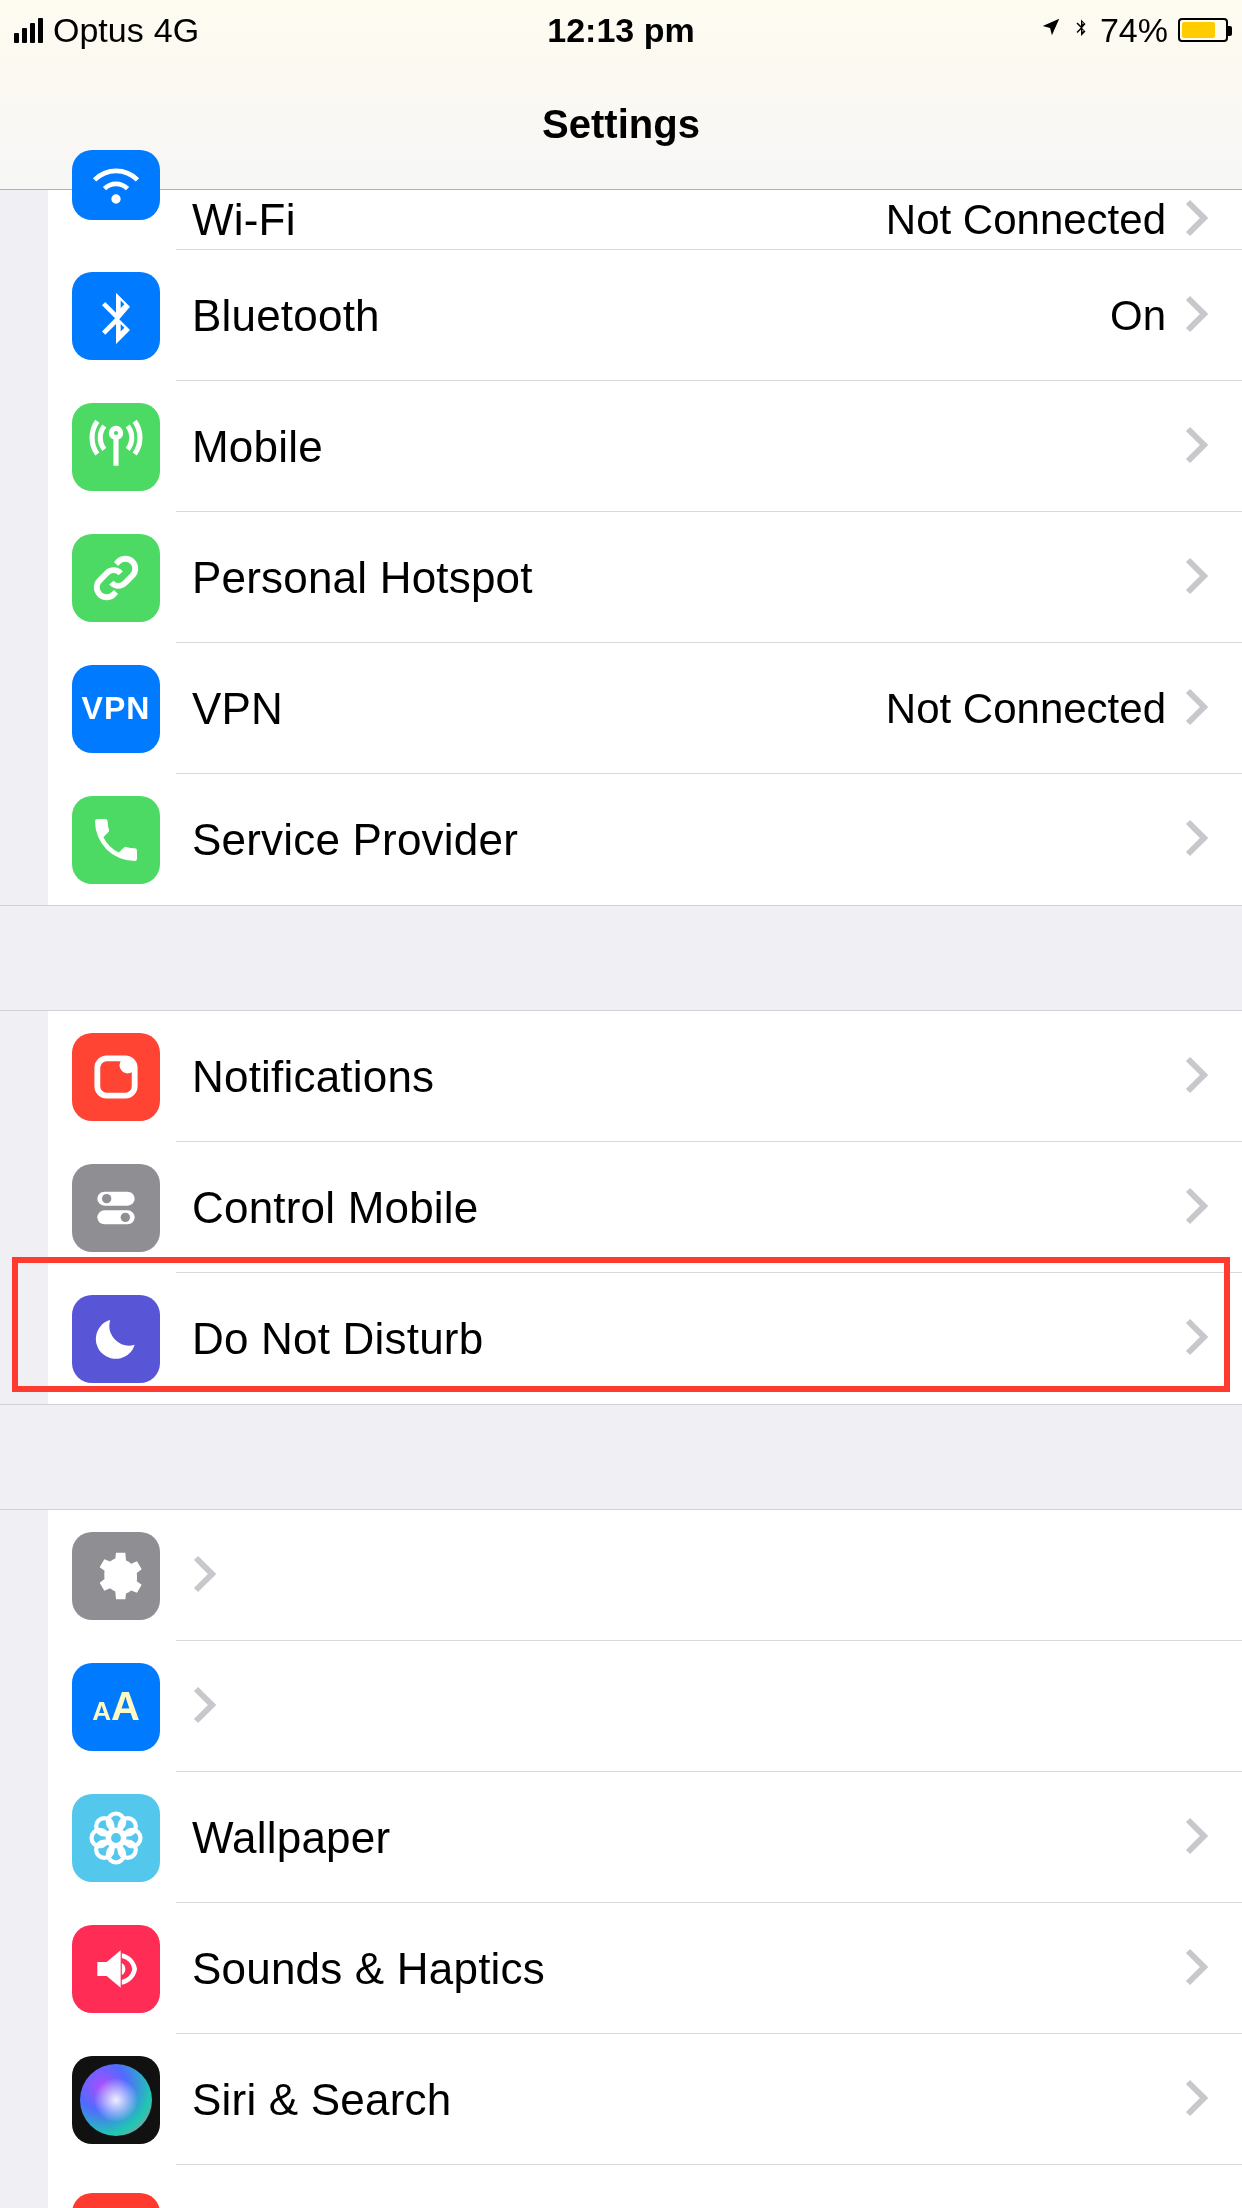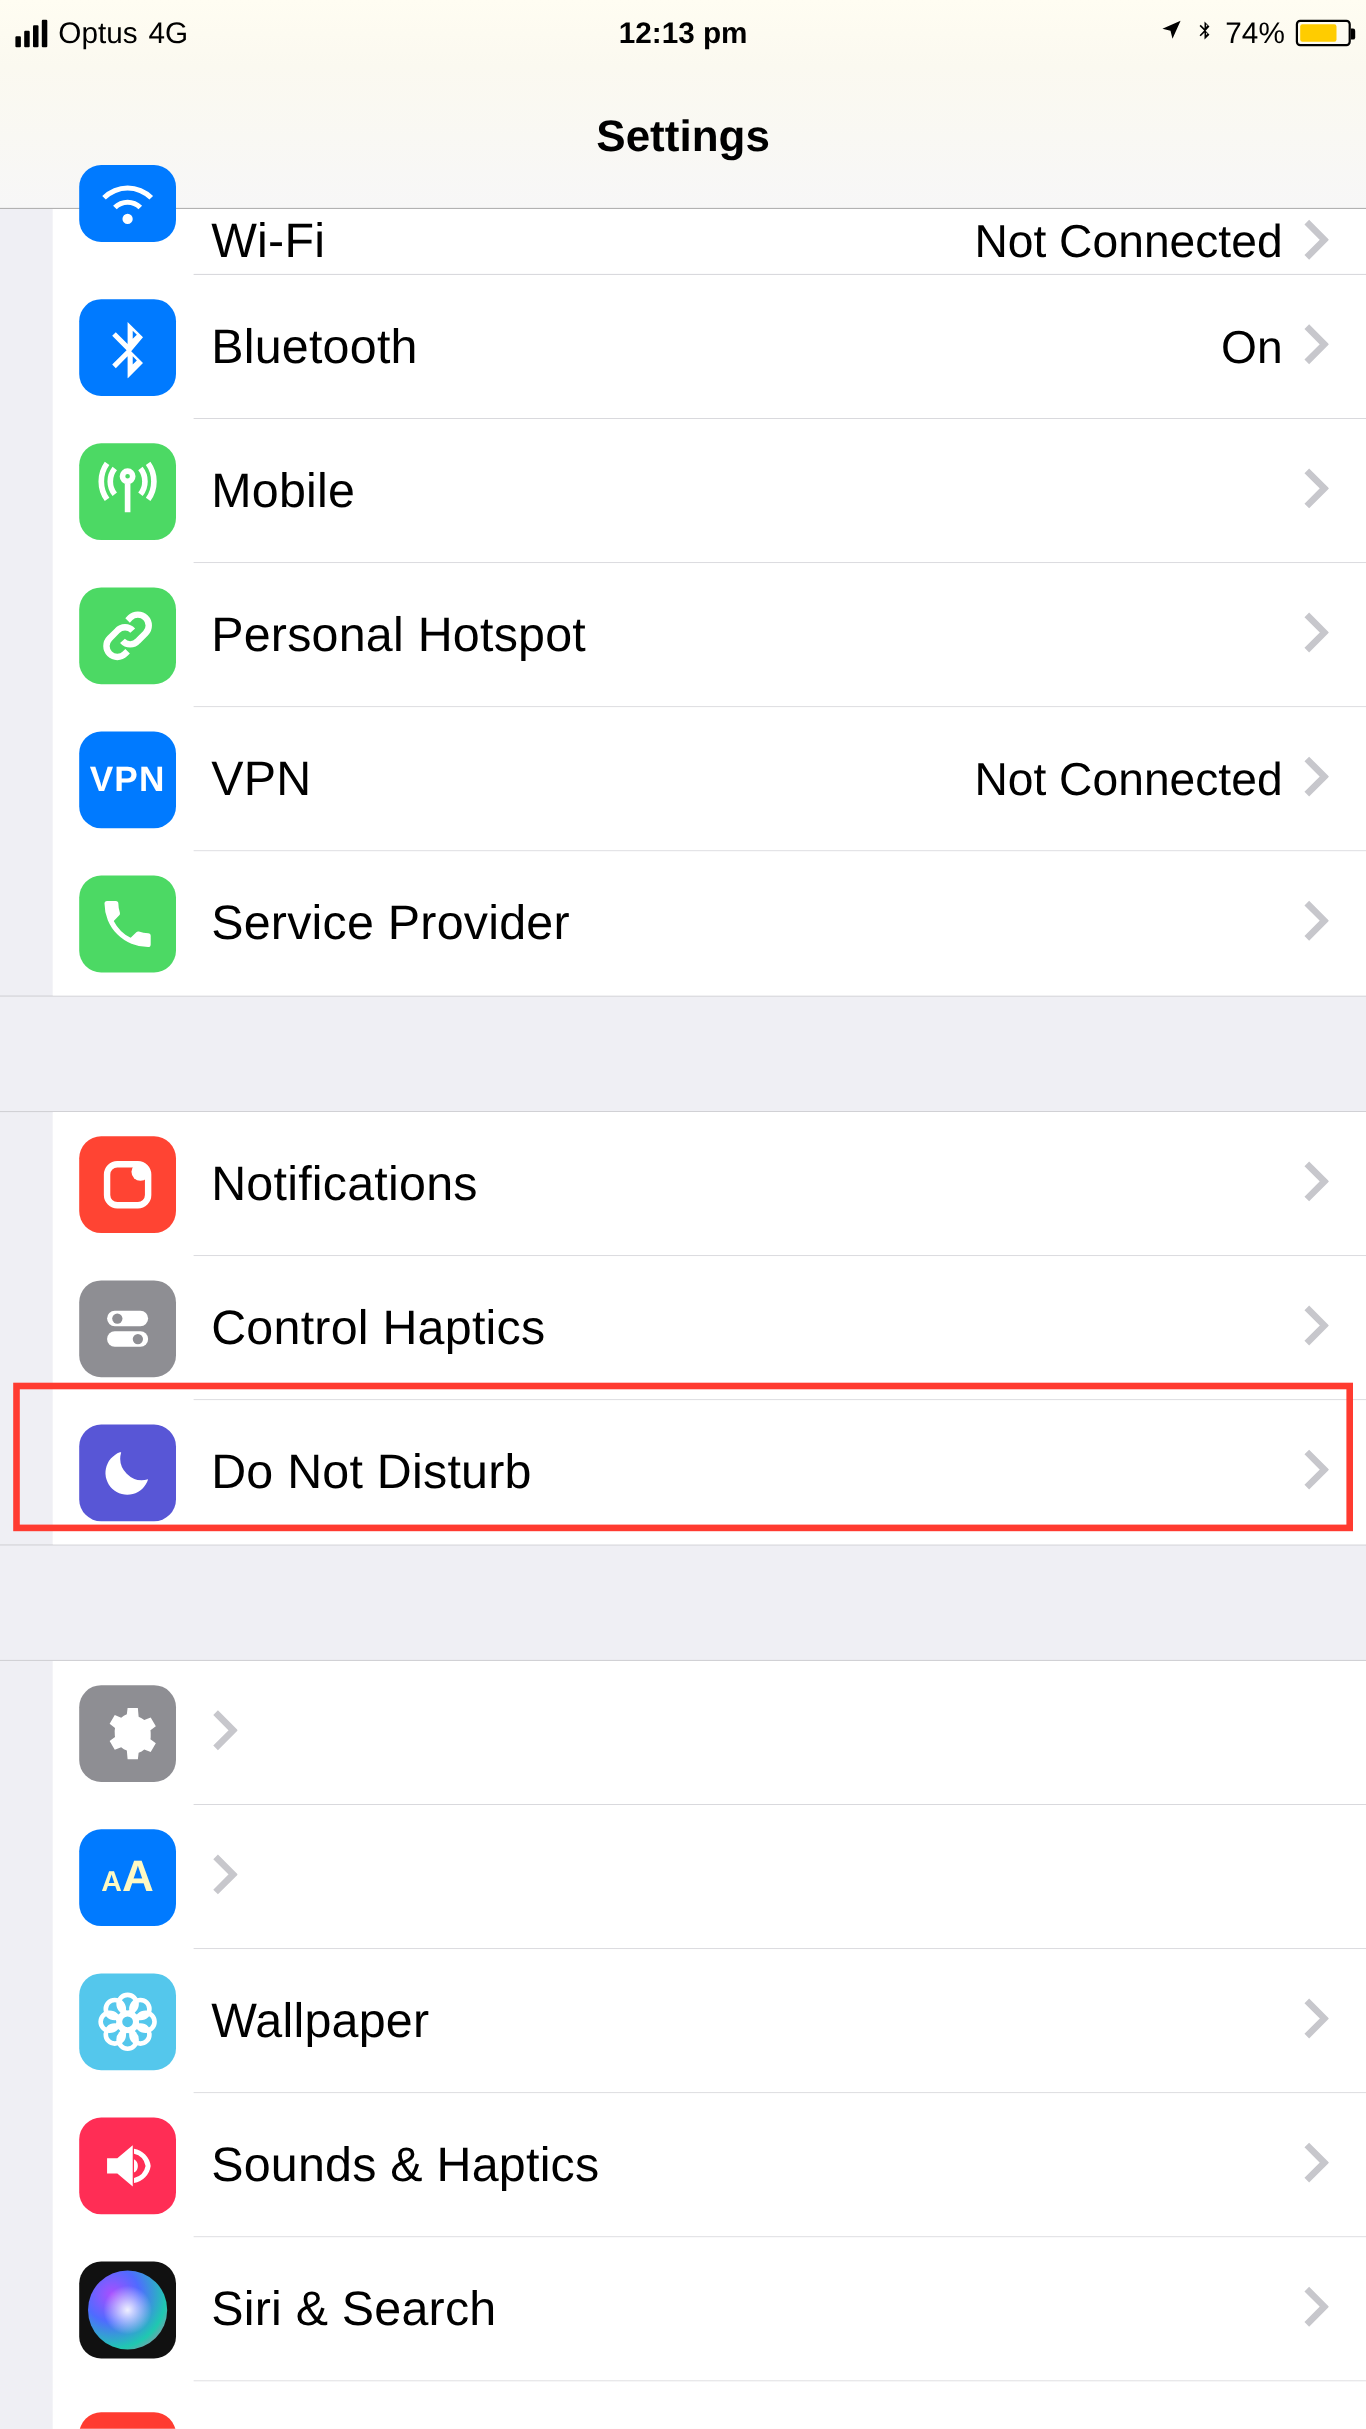--- a/index.html
+++ b/index.html
@@ -13,21 +13,21 @@
   }
 
   
   .status-bar {
     height: 60px;
     background: linear-gradient(180deg, #fffdf2 0%, #fbf9f0 100%);
     display: flex;
     align-items: center;
     justify-content: space-between;
     padding: 0 14px;
-    font-size: 27px;
+    font-size: 34px;
     font-weight: 400;
     color: #000;
   }
   .status-left, .status-right { display: flex; align-items: center; gap: 10px; }
   .status-center { font-weight: 600; position:absolute; left:50%; transform:translateX(-50%);}
   .sig-bars { display: inline-flex; align-items: flex-end; gap: 3px; }
   .sig-bars span { width: 5px; background: #000; display: inline-block; border-radius:1px;}
   .sig-bars span:nth-child(1){height:10px}
   .sig-bars span:nth-child(2){height:15px}
   .sig-bars span:nth-child(3){height:20px}
@@ -264,21 +264,21 @@
 
     <div class="row">
       <div class="icon-box bg-gray">
         <svg viewBox="0 0 24 24" fill="#fff">
             <rect x="4" y="5" width="16" height="6" rx="3"></rect>
             <circle cx="8" cy="8" r="2" fill="#8e8e93"></circle>
             <rect x="4" y="13" width="16" height="6" rx="3"></rect>
             <circle cx="16" cy="16" r="2" fill="#8e8e93"></circle>
           </svg>
       </div>
-      <div class="row-label">Control Haptics</div>
+      <div class="row-label">Control Mobile</div>
       <span class="chevron"><svg viewBox="0 0 12 20" fill="none" stroke="#c7c7cc" stroke-width="3">
             <path d="M2 2l8 8-8 8"></path>
           </svg></span>
       <div class="sep"></div>
     </div>
 
     <div class="row">
       <div class="icon-box bg-purple">
         <svg viewBox="0 0 24 24" fill="#fff">
             <path d="M20 14.5A8.5 8.5 0 019.5 4a7 7 0 00-.5 0 8.5 8.5 0 1011 10.5z"></path>

